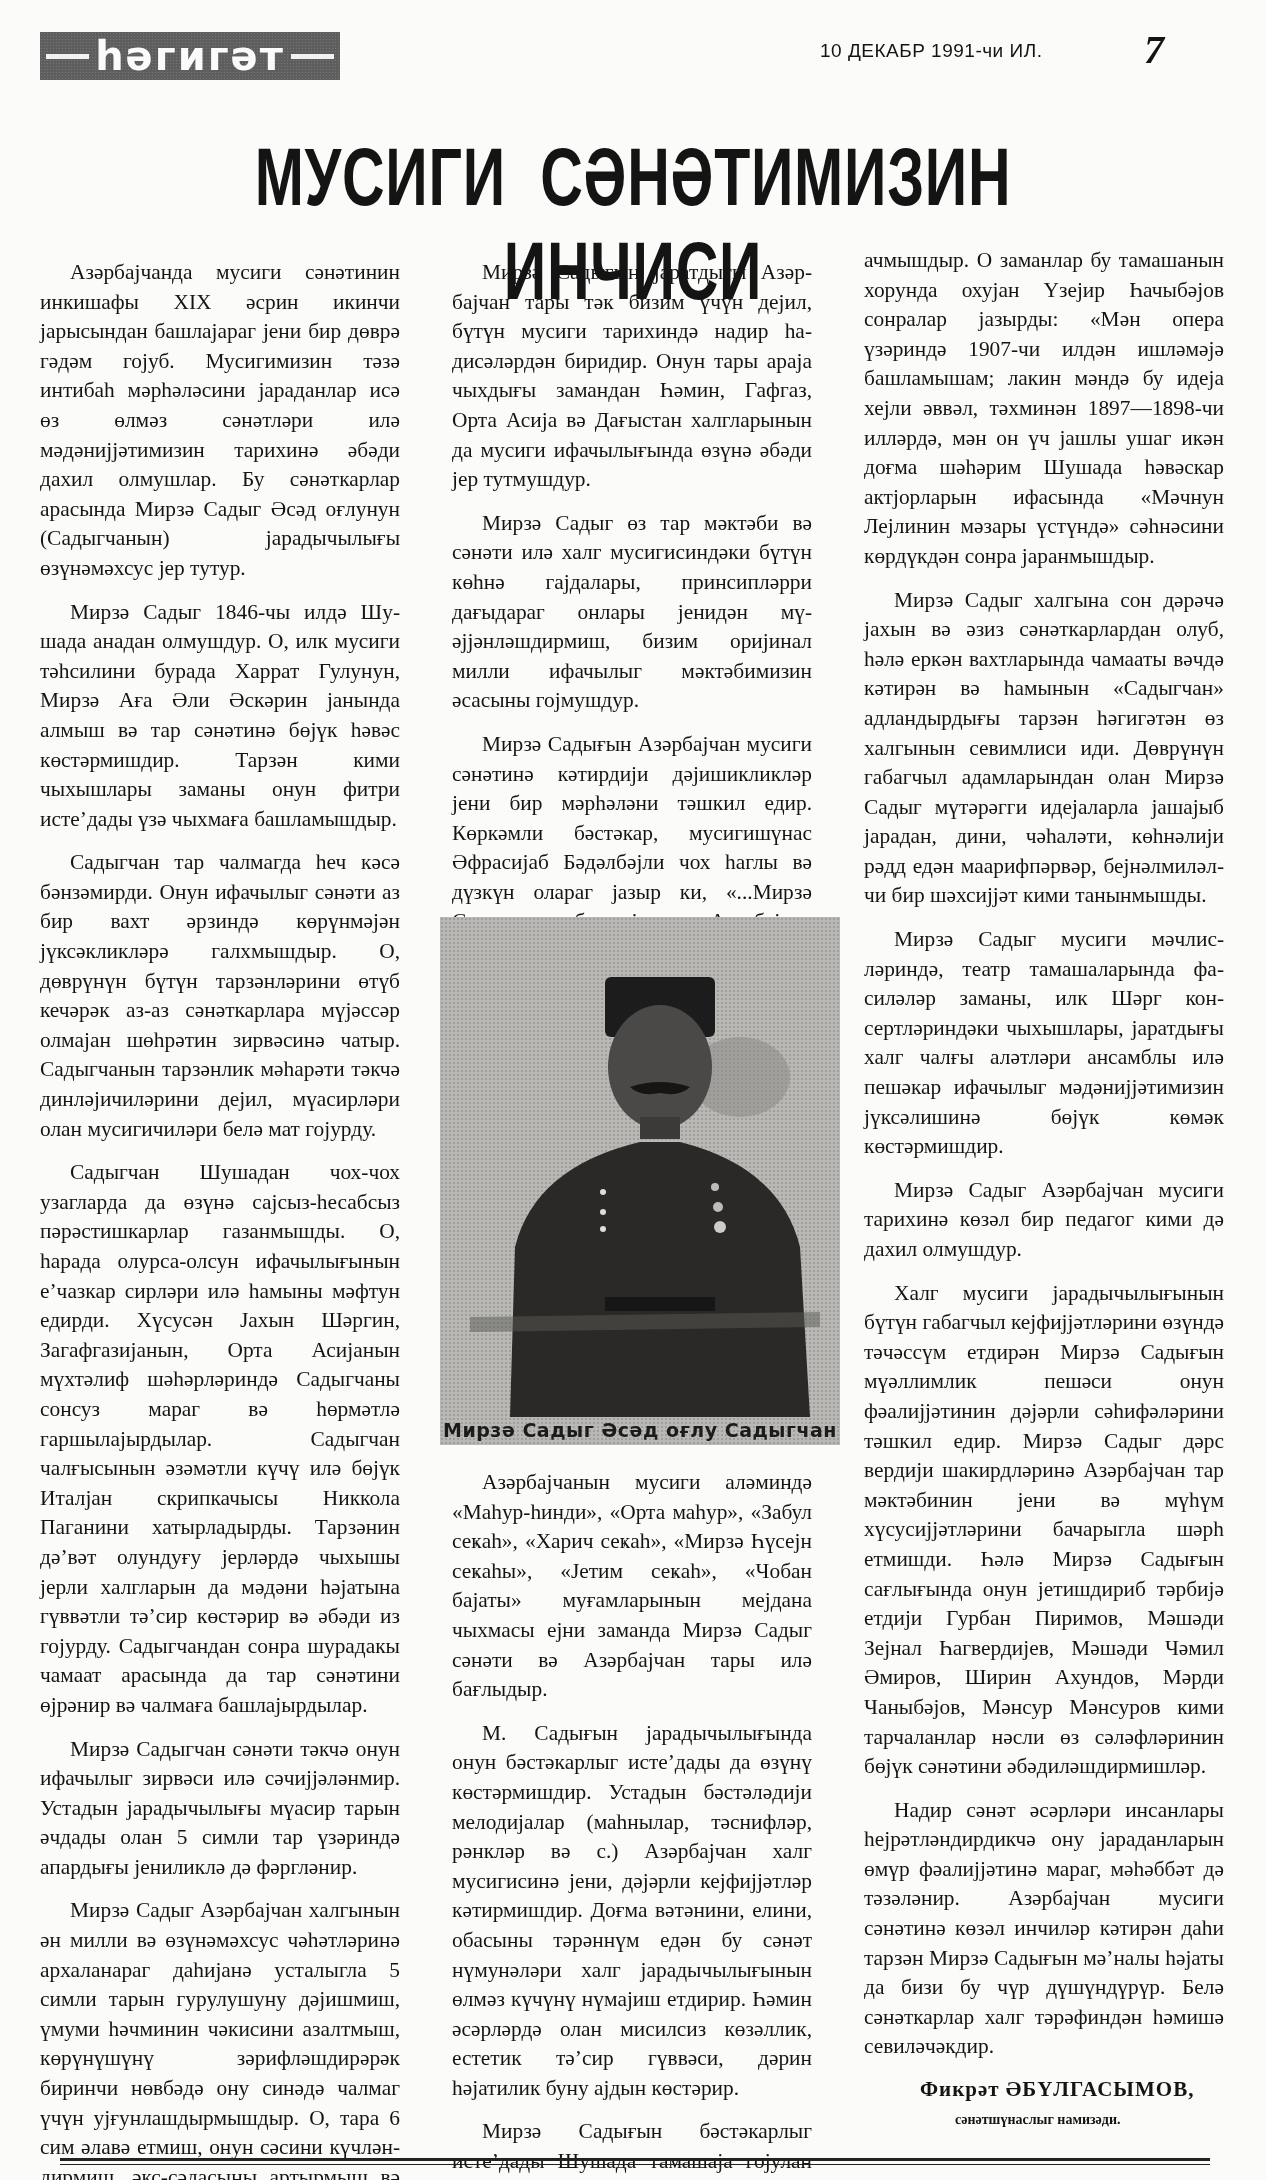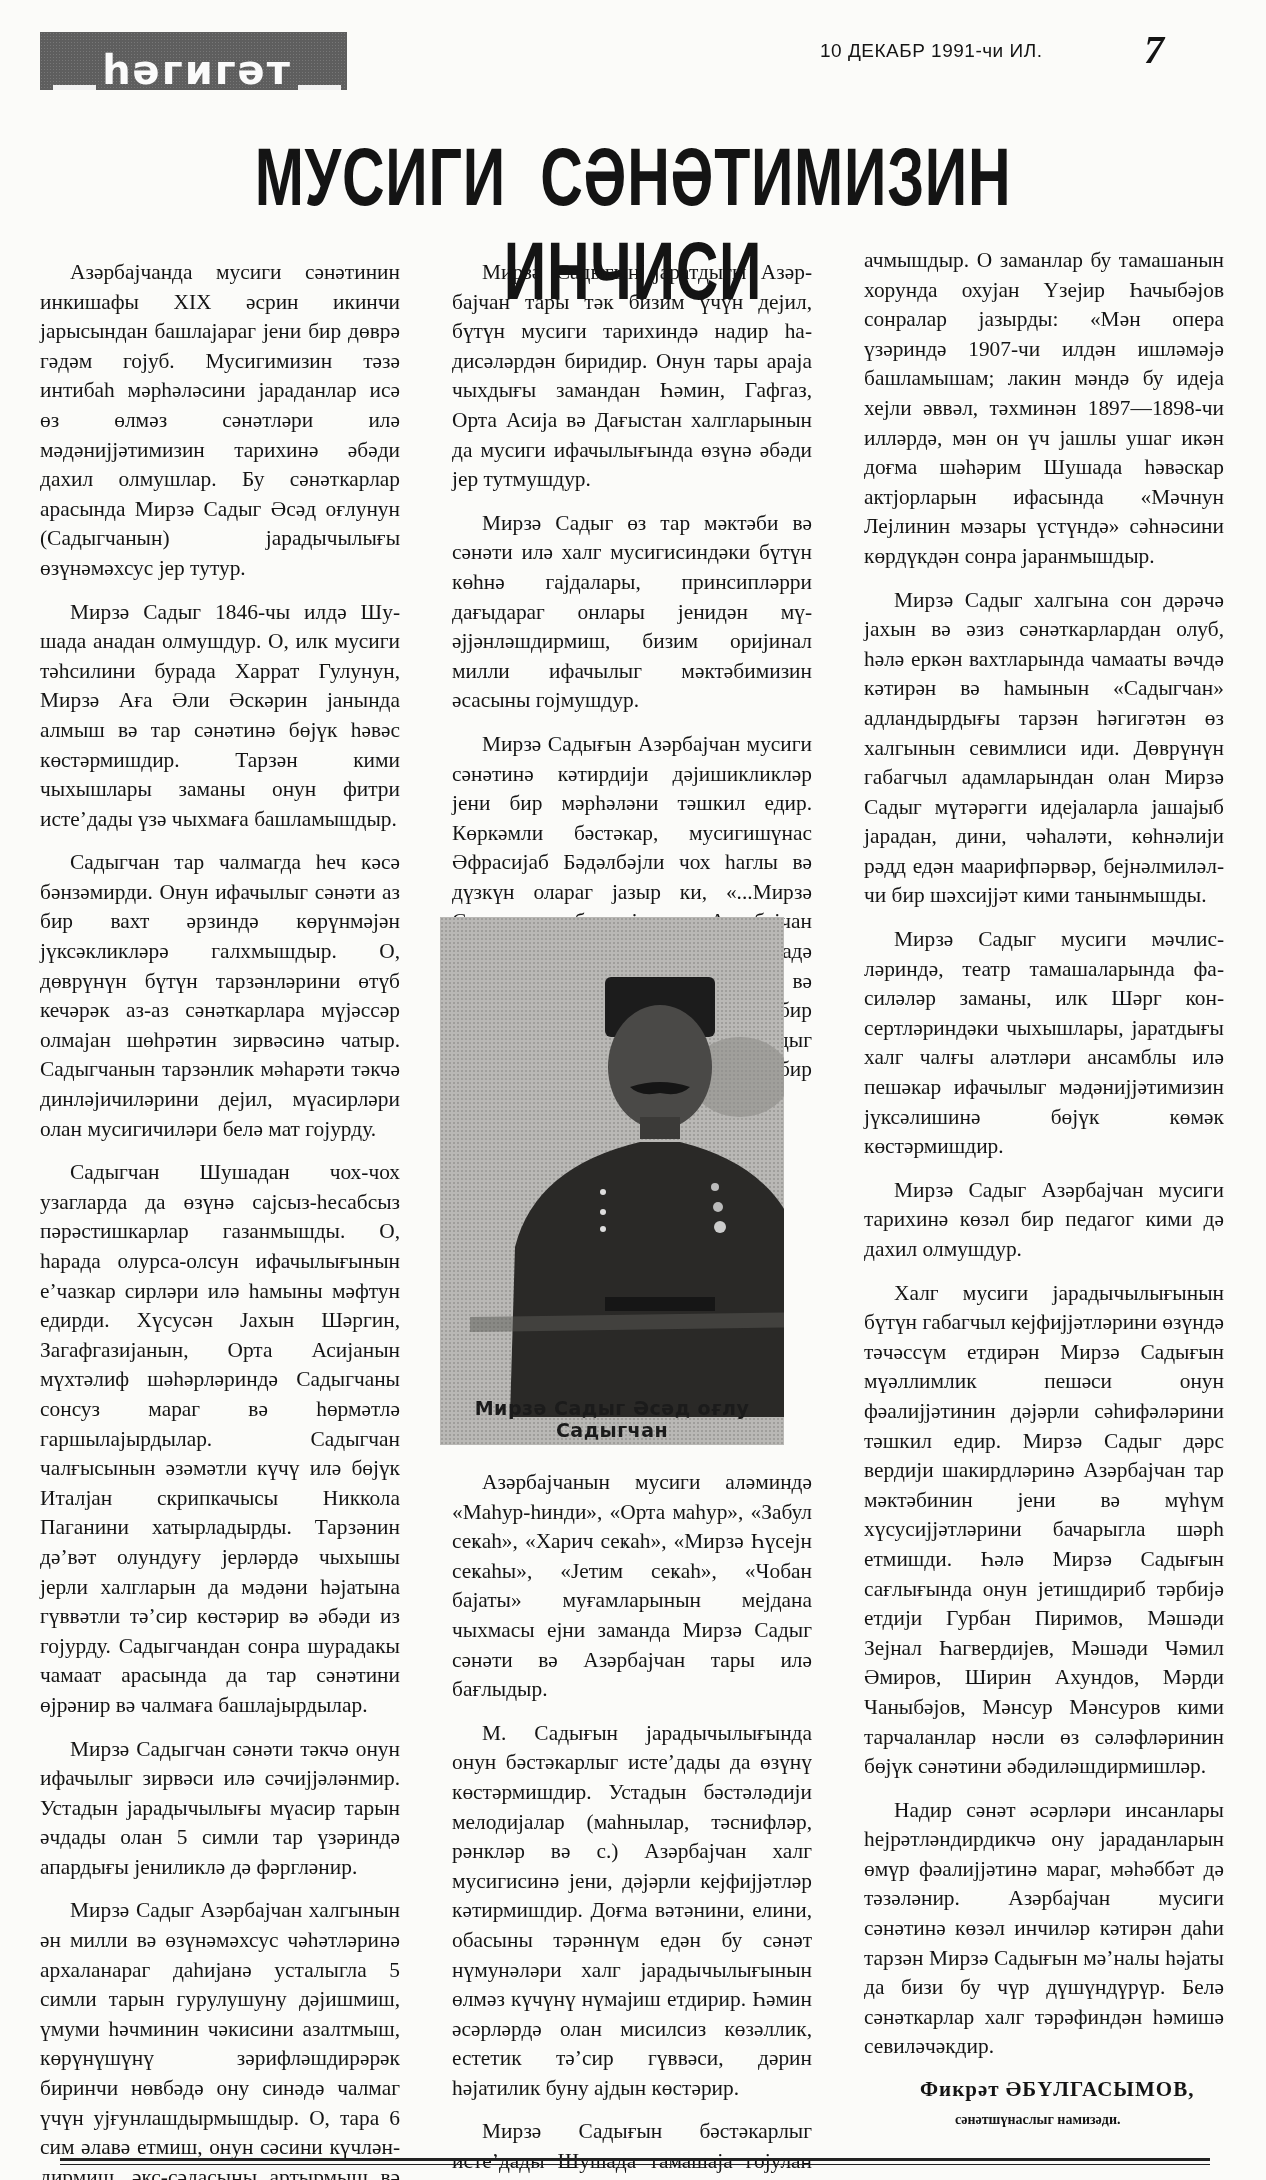--- a/index.html
+++ b/index.html
@@ -8,25 +8,25 @@
     height: 2180px;
     background: #fbfbf9;
     color: #141414;
     font-family: "Liberation Serif", "DejaVu Serif", serif;
     position: relative;
     overflow: hidden;
   }
   .logo {
     position: absolute;
     left: 40px; top: 32px;
-    width: 300px; height: 58px;
+    width: 300px; height: 48px;
     background: #5e5e5e;
     background-image: radial-gradient(#777 1px, transparent 1px);
     background-size: 3px 3px;
-    display: flex; align-items: flex-end; justify-content: center; padding-left: 7px;
+    display: flex; align-items: center; justify-content: center;
   }
   .logo .dash {
     flex: 1; height: 5px; background: #f2f2f2; margin: 0 6px;
   }
   .logo .word {
     color: #fbfbfb;
     font-family: "DejaVu Sans", "Liberation Sans", sans-serif;
     font-weight: bold;
     font-size: 40px;
     letter-spacing: 2px;
@@ -71,21 +71,21 @@
   .col2 { left: 452px; width: 360px; }
   .col3 { left: 864px; width: 360px; top: 246px; }
   .col p { margin: 0 0 14px 0; text-indent: 30px; }
   .col p.cont { text-indent: 0; }
   .col2-bottom { position: absolute; left: 452px; width: 360px; top: 1468px;
     font-size: 21.4px; line-height: 29.6px; text-align: justify; }
   .col2-bottom p { margin: 0 0 14px 0; text-indent: 30px; }
   .photo {
     position: absolute;
     left: 440px; top: 917px;
-    width: 344px; height: 528px;
+    width: 400px; height: 528px;
     background: #b9b8b5;
     background-image: radial-gradient(#9f9e9b 1px, transparent 1.2px);
     background-size: 4px 4px;
     overflow: hidden;
   }
   .photo .cap {
     position: absolute; left: 0; right: 0; bottom: 4px;
     text-align: center;
     font-family: "DejaVu Sans", sans-serif;
     font-weight: bold;

